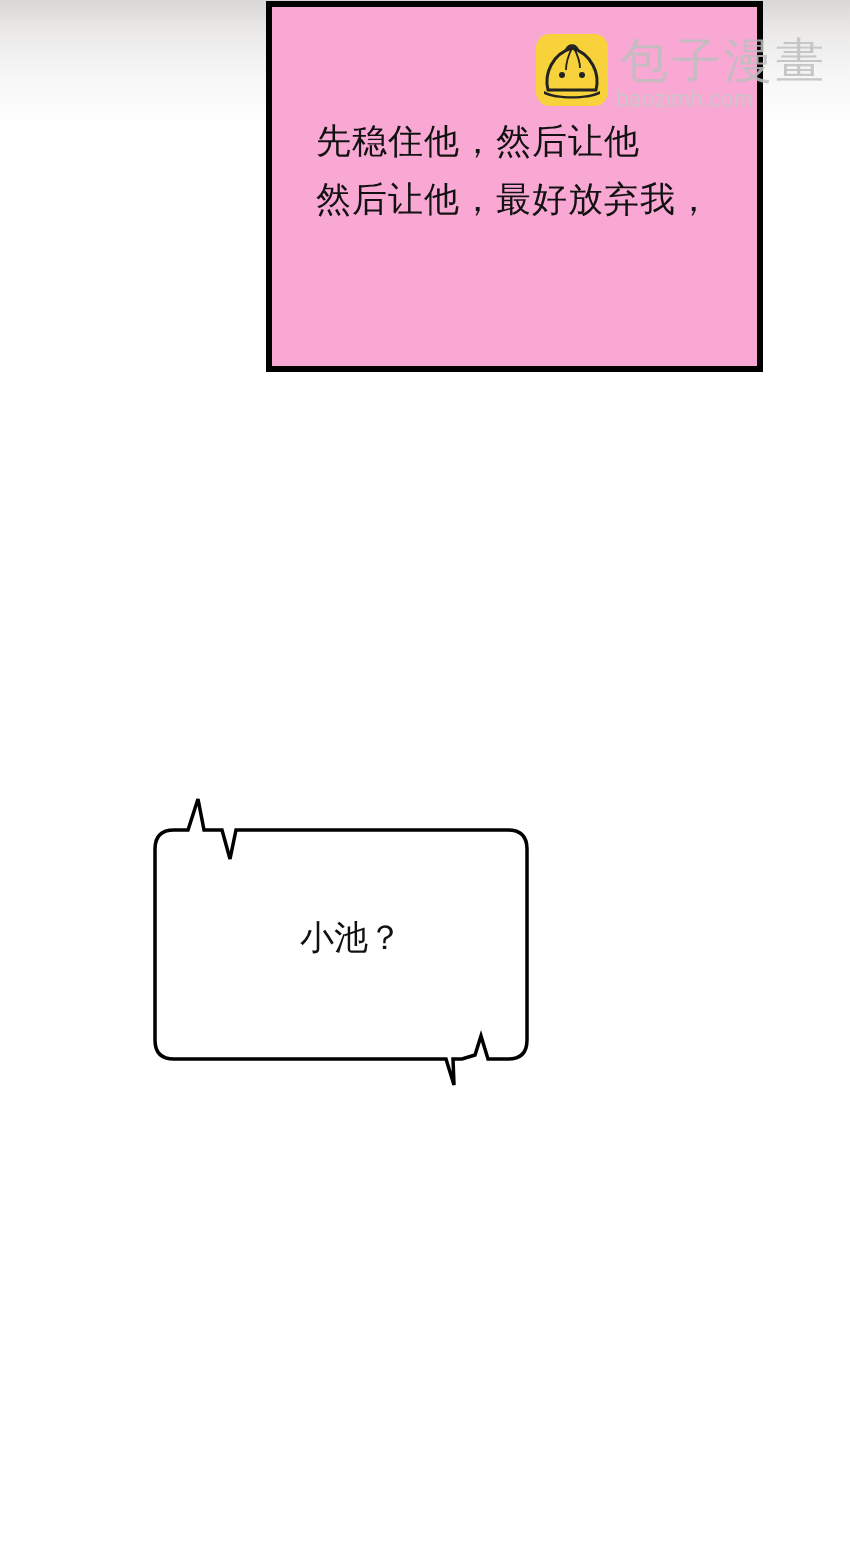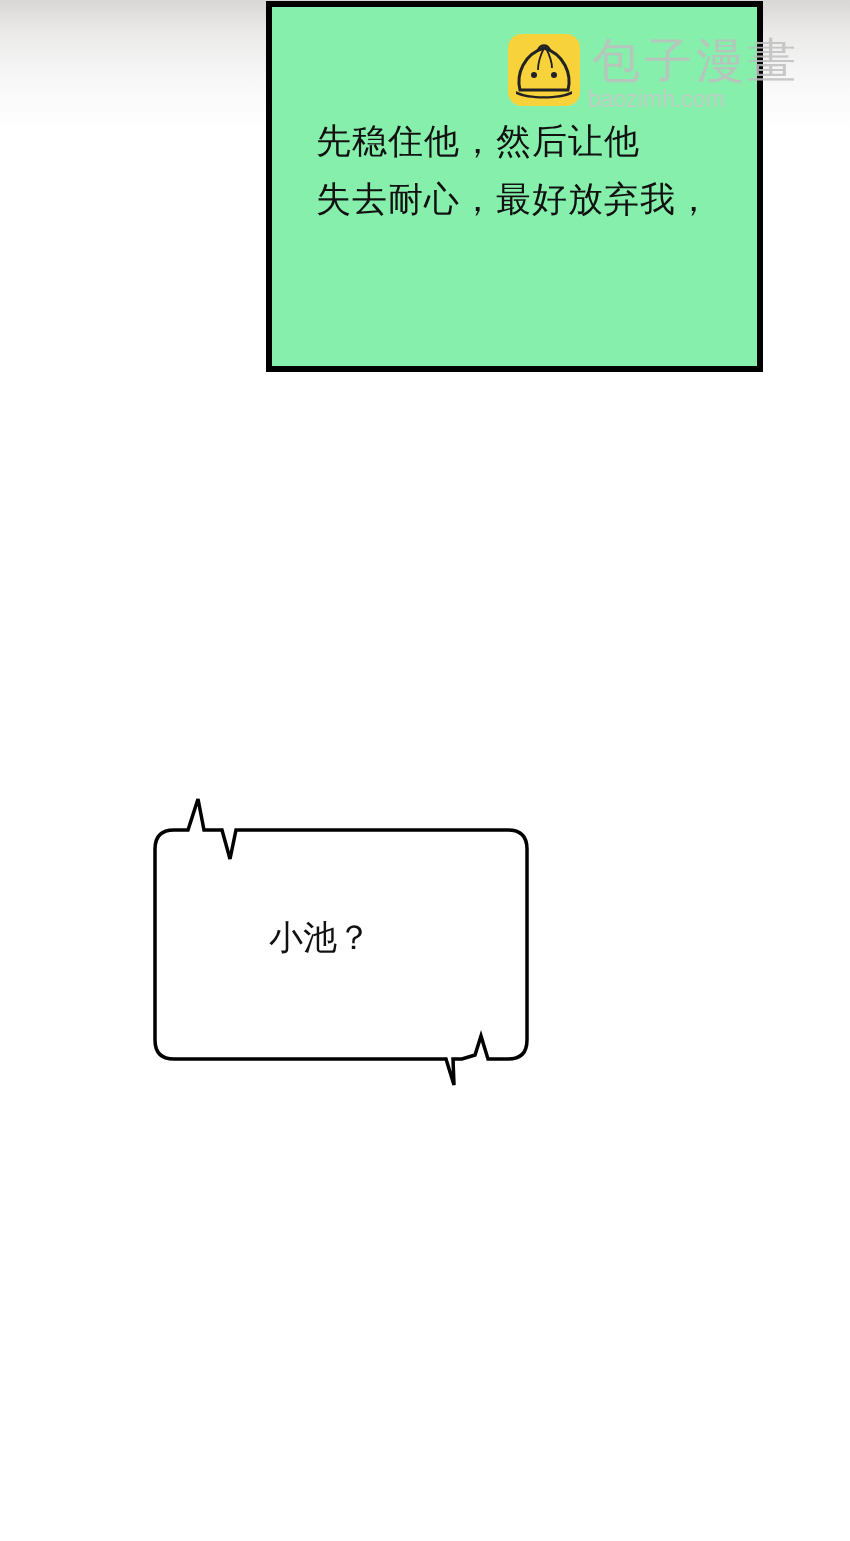--- a/index.html
+++ b/index.html
@@ -18,36 +18,36 @@
       position: absolute;
       left: 0; top: 0;
       width: 850px; height: 130px;
       background: linear-gradient(to bottom, #d9d7d6 0%, #ebeae9 25%, #f7f7f7 60%, #ffffff 100%);
     }
     .narration-box {
       position: absolute;
       left: 266px; top: 1px;
       width: 485px; height: 359px;
       border: 6px solid #000;
-      background: #86efac;
+      background: #f9a8d4;
       box-sizing: content-box;
     }
     .narration-text {
       position: absolute;
       left: 44px; top: 105px;
       font-size: 35px;
       line-height: 58px;
       color: #111;
       letter-spacing: 1px;
       white-space: nowrap;
     }
     .narration-text .line { display: block; }
     .watermark {
       position: absolute;
-      left: 508px; top: 34px;
+      left: 536px; top: 34px;
       width: 300px; height: 80px; padding-left: 12px;
     }
     .wm-logo {
       position: absolute;
       left: 0; top: 0;
       width: 72px; height: 72px;
       border-radius: 14px;
       background: #f7d23a;
     }
     .wm-logo svg { position: absolute; left: 0; top: 0; }
@@ -70,36 +70,36 @@
       line-height: 38px;
     }
     .speech-bubble {
       position: absolute;
       left: 150px; top: 795px;
       width: 385px; height: 295px;
     }
     .speech-bubble svg { position: absolute; left: 0; top: 0; }
     .speech-text {
       position: absolute;
-      left: 119px; top: 122px;
+      left: 150px; top: 122px;
       font-size: 34px;
       color: #111;
       white-space: nowrap;
       line-height: 40px;
     }
   </style>
 </head>
 <body>
 
 <div class="top-fade"></div>
 
 <div class="narration-box">
   <div class="narration-text">
     <span class="line">先稳住他，然后让他</span>
-    <span class="line">失去耐心，最好放弃我，</span>
+    <span class="line">然后让他，最好放弃我，</span>
   </div>
 </div>
 
 <div class="watermark">
   <div class="wm-logo">
     <svg width="72" height="72" viewBox="0 0 72 72">
       <path d="M12 56 C8 40 16 20 36 14 C56 20 64 40 60 56 Z" fill="#f7d23a" stroke="#222" stroke-width="3"></path>
       <path d="M30 16 C33 10 39 10 42 16" fill="none" stroke="#222" stroke-width="2.5"></path>
       <path d="M36 14 C32 22 30 30 30 36" fill="none" stroke="#222" stroke-width="1.8"></path>
       <path d="M38 14 C42 22 44 28 44 34" fill="none" stroke="#222" stroke-width="1.8"></path>

